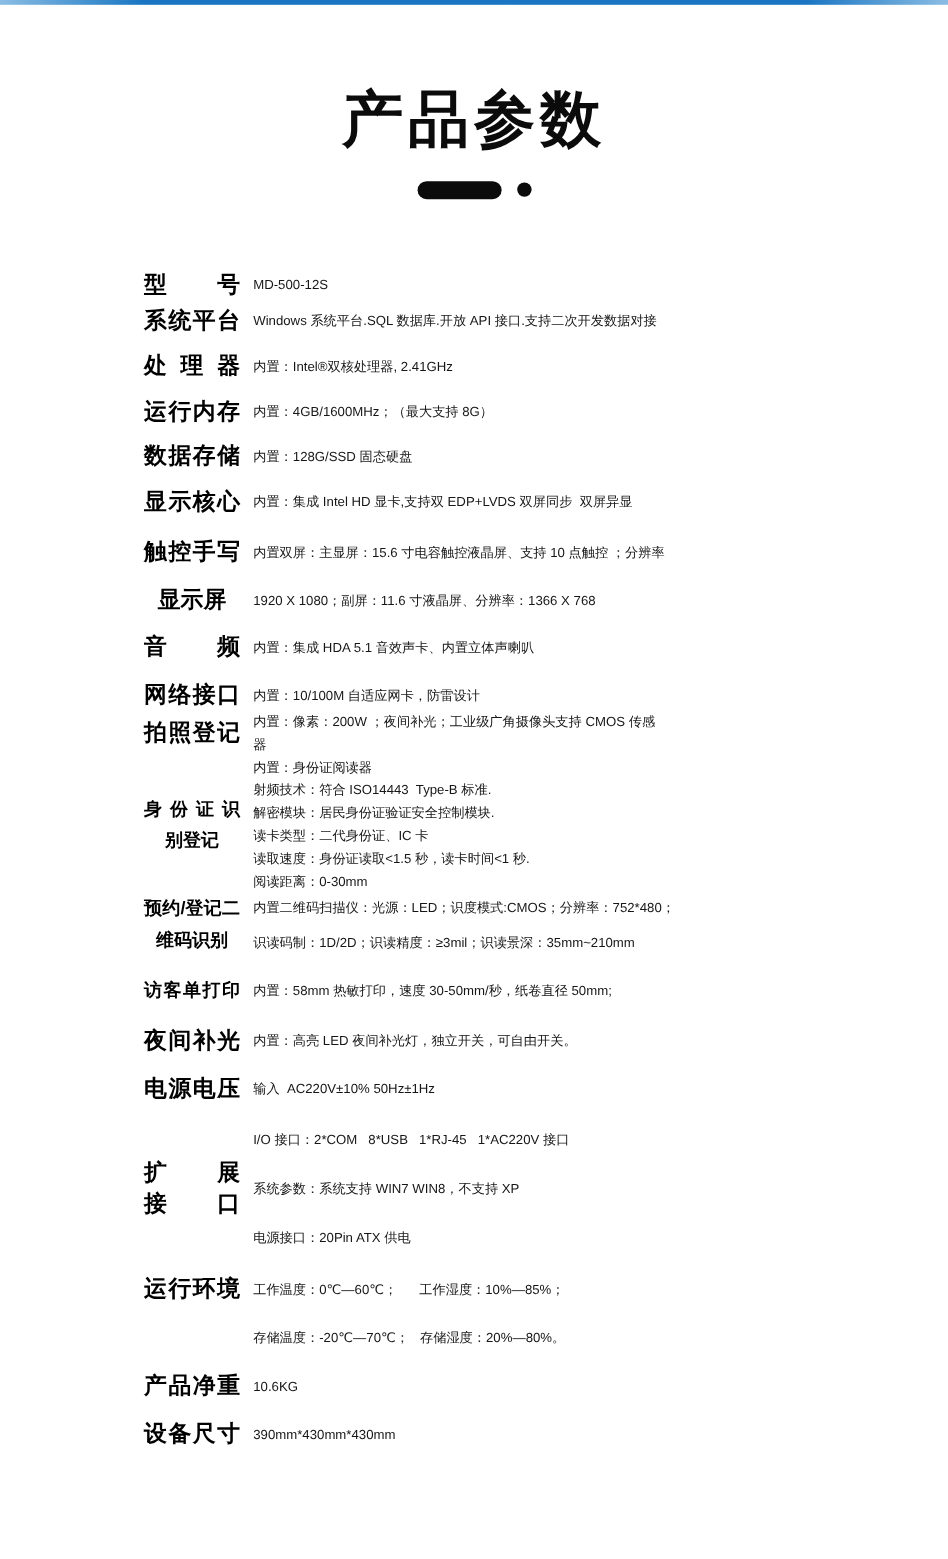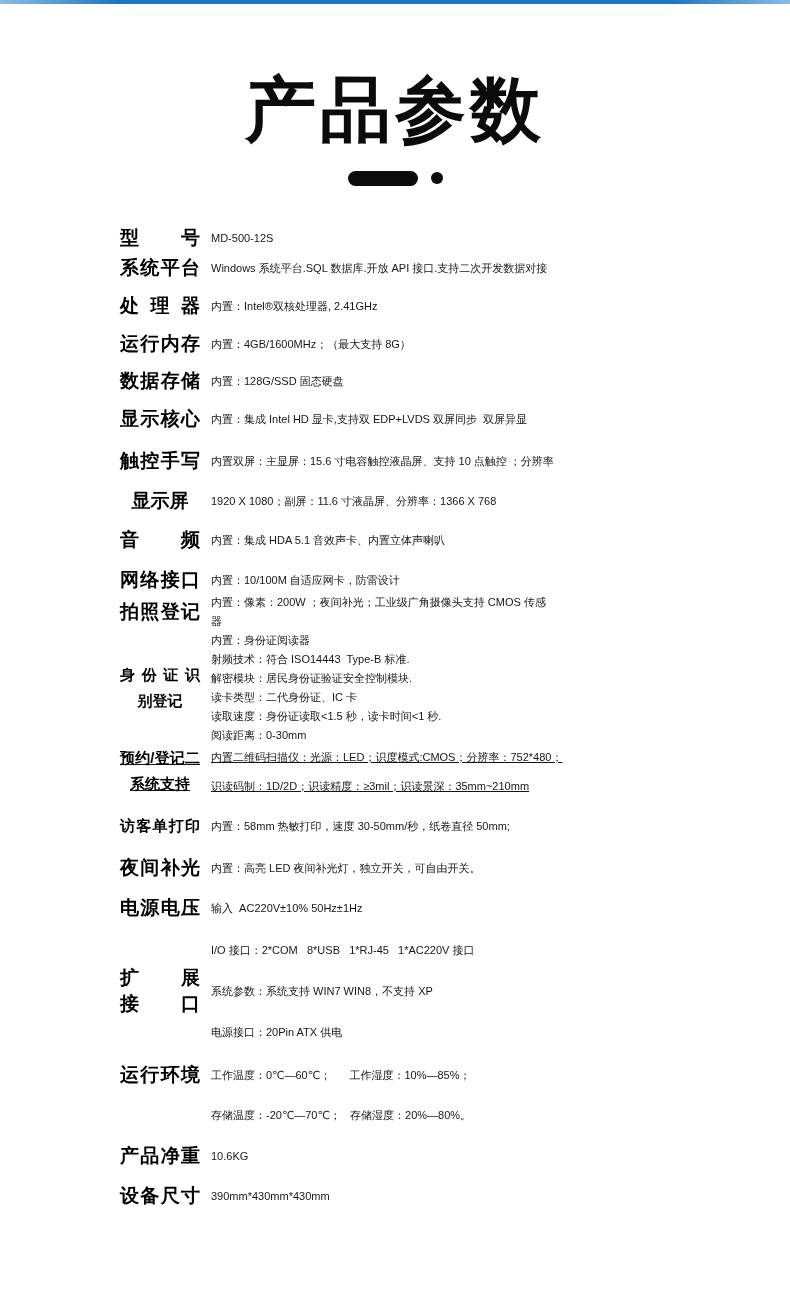--- a/index.html
+++ b/index.html
@@ -15,21 +15,21 @@
   .topbar {
     position: absolute;
     top: 0; left: 0;
     width: 790px; height: 4px;
     background: linear-gradient(90deg, #8abde4 0%, #1a76c2 15%, #1a76c2 85%, #8abde4 100%);
   }
   .title {
     margin: 0;
     padding-top: 74px;
     text-align: center;
-    font-size: 71px;
+    font-size: 51px;
     font-weight: 900;
     letter-spacing: 4px;
     line-height: 1;
     color: #0b0b0b;
   }
   .divider {
     display: flex;
     align-items: center;
     justify-content: center;
     gap: 13px;
@@ -194,24 +194,24 @@
       </div>
       <div class="value">
         <div class="vline" style="line-height: 19px;">内置：身份证阅读器</div>
         <div class="vline" style="line-height: 19px;">射频技术：符合 ISO14443  Type-B 标准.</div>
         <div class="vline" style="line-height: 19px;">解密模块：居民身份证验证安全控制模块.</div>
         <div class="vline" style="line-height: 19px;">读卡类型：二代身份证、IC 卡</div>
         <div class="vline" style="line-height: 19px;">读取速度：身份证读取&lt;1.5 秒，读卡时间&lt;1 秒.</div>
         <div class="vline" style="line-height: 19px;">阅读距离：0-30mm</div>
       </div>
     </div>
-    <div class="row" style="margin-bottom: 19px; text-decoration: underline;">
+    <div class="row" style="margin-bottom: 19px;">
       <div class="labels sm two">
         <div class="lline">预约/登记二</div>
-        <div class="lline c">系统支持</div>
+        <div class="lline c">维码识别</div>
       </div>
       <div class="value">
         <div class="vline">内置二维码扫描仪：光源：LED；识度模式:CMOS；分辨率：752*480；</div>
         <div class="vline" style="margin-top: 9px;">识读码制：1D/2D；识读精度：≥3mil；识读景深：35mm~210mm</div>
       </div>
     </div>
     <div class="row" style="margin-bottom: 22px;">
       <div class="labels sm">
         <div class="lline">访客单打印</div>
       </div>

